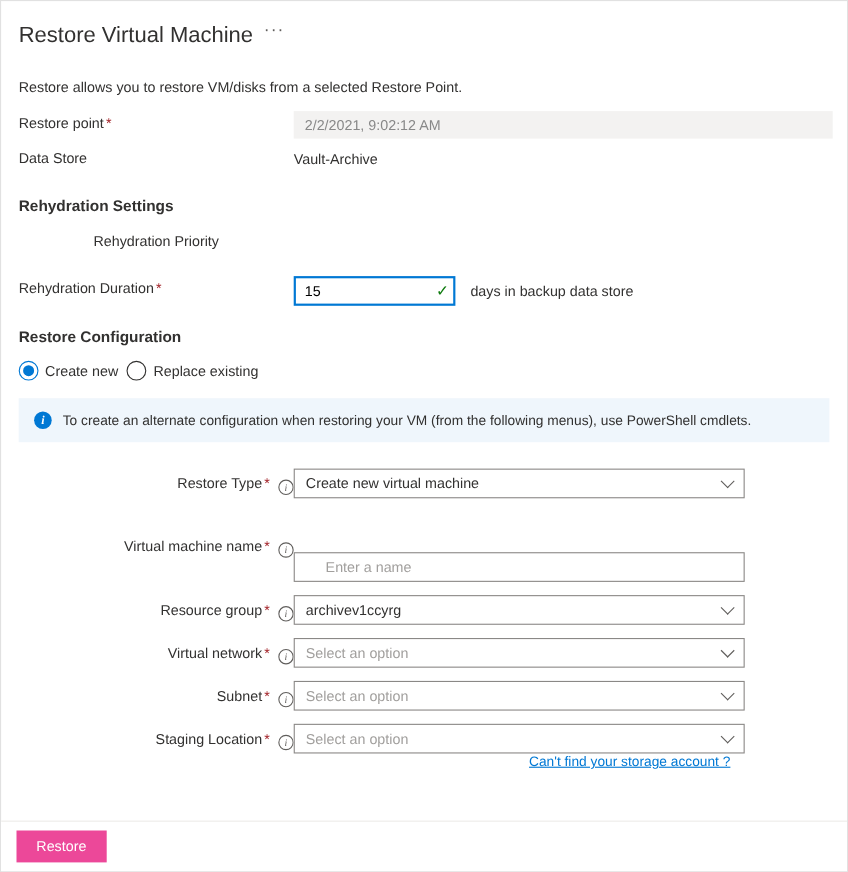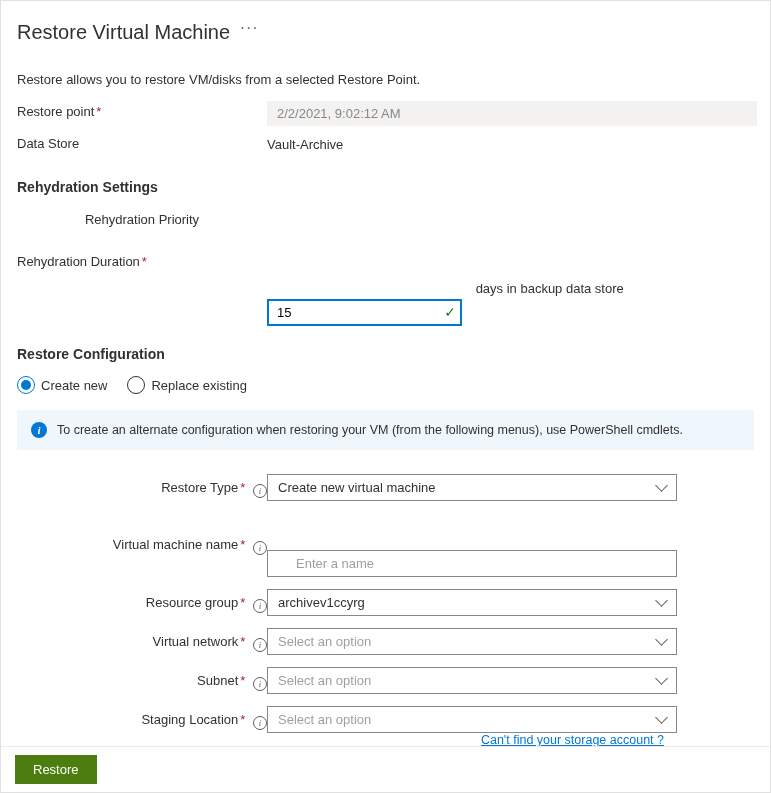--- a/index.html
+++ b/index.html
@@ -20,26 +20,26 @@
   .intro { font-size: 13px; margin: 0 0 14px 0; color: #323130; }
   .row { display: flex; align-items: flex-start; min-height: 26px; margin-bottom: 6px; }
   .label-col { width: 250px; flex-shrink: 0; padding-top: 3px; font-size: 13px; color: #323130; }
   .val-col { flex: 1; }
   .required { color: #a4262c; margin-left: 2px; }
   .readonly-field { background: #f3f2f1; padding: 5px 10px; color: #888; font-size: 13px; border-radius: 0; width: 490px; }
   .select-link { color: #888; font-size: 12px; padding: 2px 10px 0 10px; display: block; }
   .plain-val { padding: 4px 0; }
   h2 { font-size: 14px; font-weight: 600; margin: 20px 0 14px 0; }
   .radio-group.vertical label { display: flex; align-items: center; margin-bottom: 6px; gap: 8px; cursor: pointer; }
-  .radio-group.inline { display: flex; gap: 20px; align-items: center; }
+  .radio-group.inline { display: flex; gap: 8px; align-items: center; }
   .radio-group.inline label { display: flex; align-items: center; gap: 6px; cursor: pointer; }
   .radio { width: 18px; height: 18px; border: 1px solid #323130; border-radius: 50%; display: inline-flex; align-items: center; justify-content: center; }
   .radio.checked { border-color: #0078d4; }
   .radio.checked::after { content: ""; width: 10px; height: 10px; background: #0078d4; border-radius: 50%; }
-  .text-input-wrap { position: relative; width: 195px; display: inline-block; vertical-align: middle; margin-top: 48px; }
+  .text-input-wrap { position: relative; width: 147px; display: inline-block; vertical-align: middle; }
   .text-input {
     width: 100%;
     border: 2px solid #0078d4;
     padding: 4px 26px 4px 8px;
     font-size: 13px;
     outline: none;
   }
   .check-icon { position: absolute; right: 6px; top: 5px; color: #107c10; font-size: 14px; }
   .suffix { display: inline-block; margin-left: 10px; font-size: 13px; vertical-align: middle; }
   .info-banner {
@@ -87,21 +87,21 @@
   .form-row .label-col { padding-top: 2px; text-align: right; }
   .help-link { color: #0078d4; font-size: 12.5px; text-decoration: underline; float: right; margin-right: 90px; margin-top: -4px; cursor: pointer;}
   .footer {
     position: absolute;
     bottom: 0; left: 0; right: 0;
     border-top: 1px solid #edebe9;
     padding: 8px 14px;
     background: #fff;
   }
   .primary-btn {
-    background: #4d7c0f;
+    background: #ec4899;
     color: #fff;
     border: none;
     padding: 7px 18px;
     font-size: 13px;
     cursor: pointer;
     font-family: inherit;
   }
   .clearfix::after { content:""; display:table; clear:both; }
 </style>
 </head>

